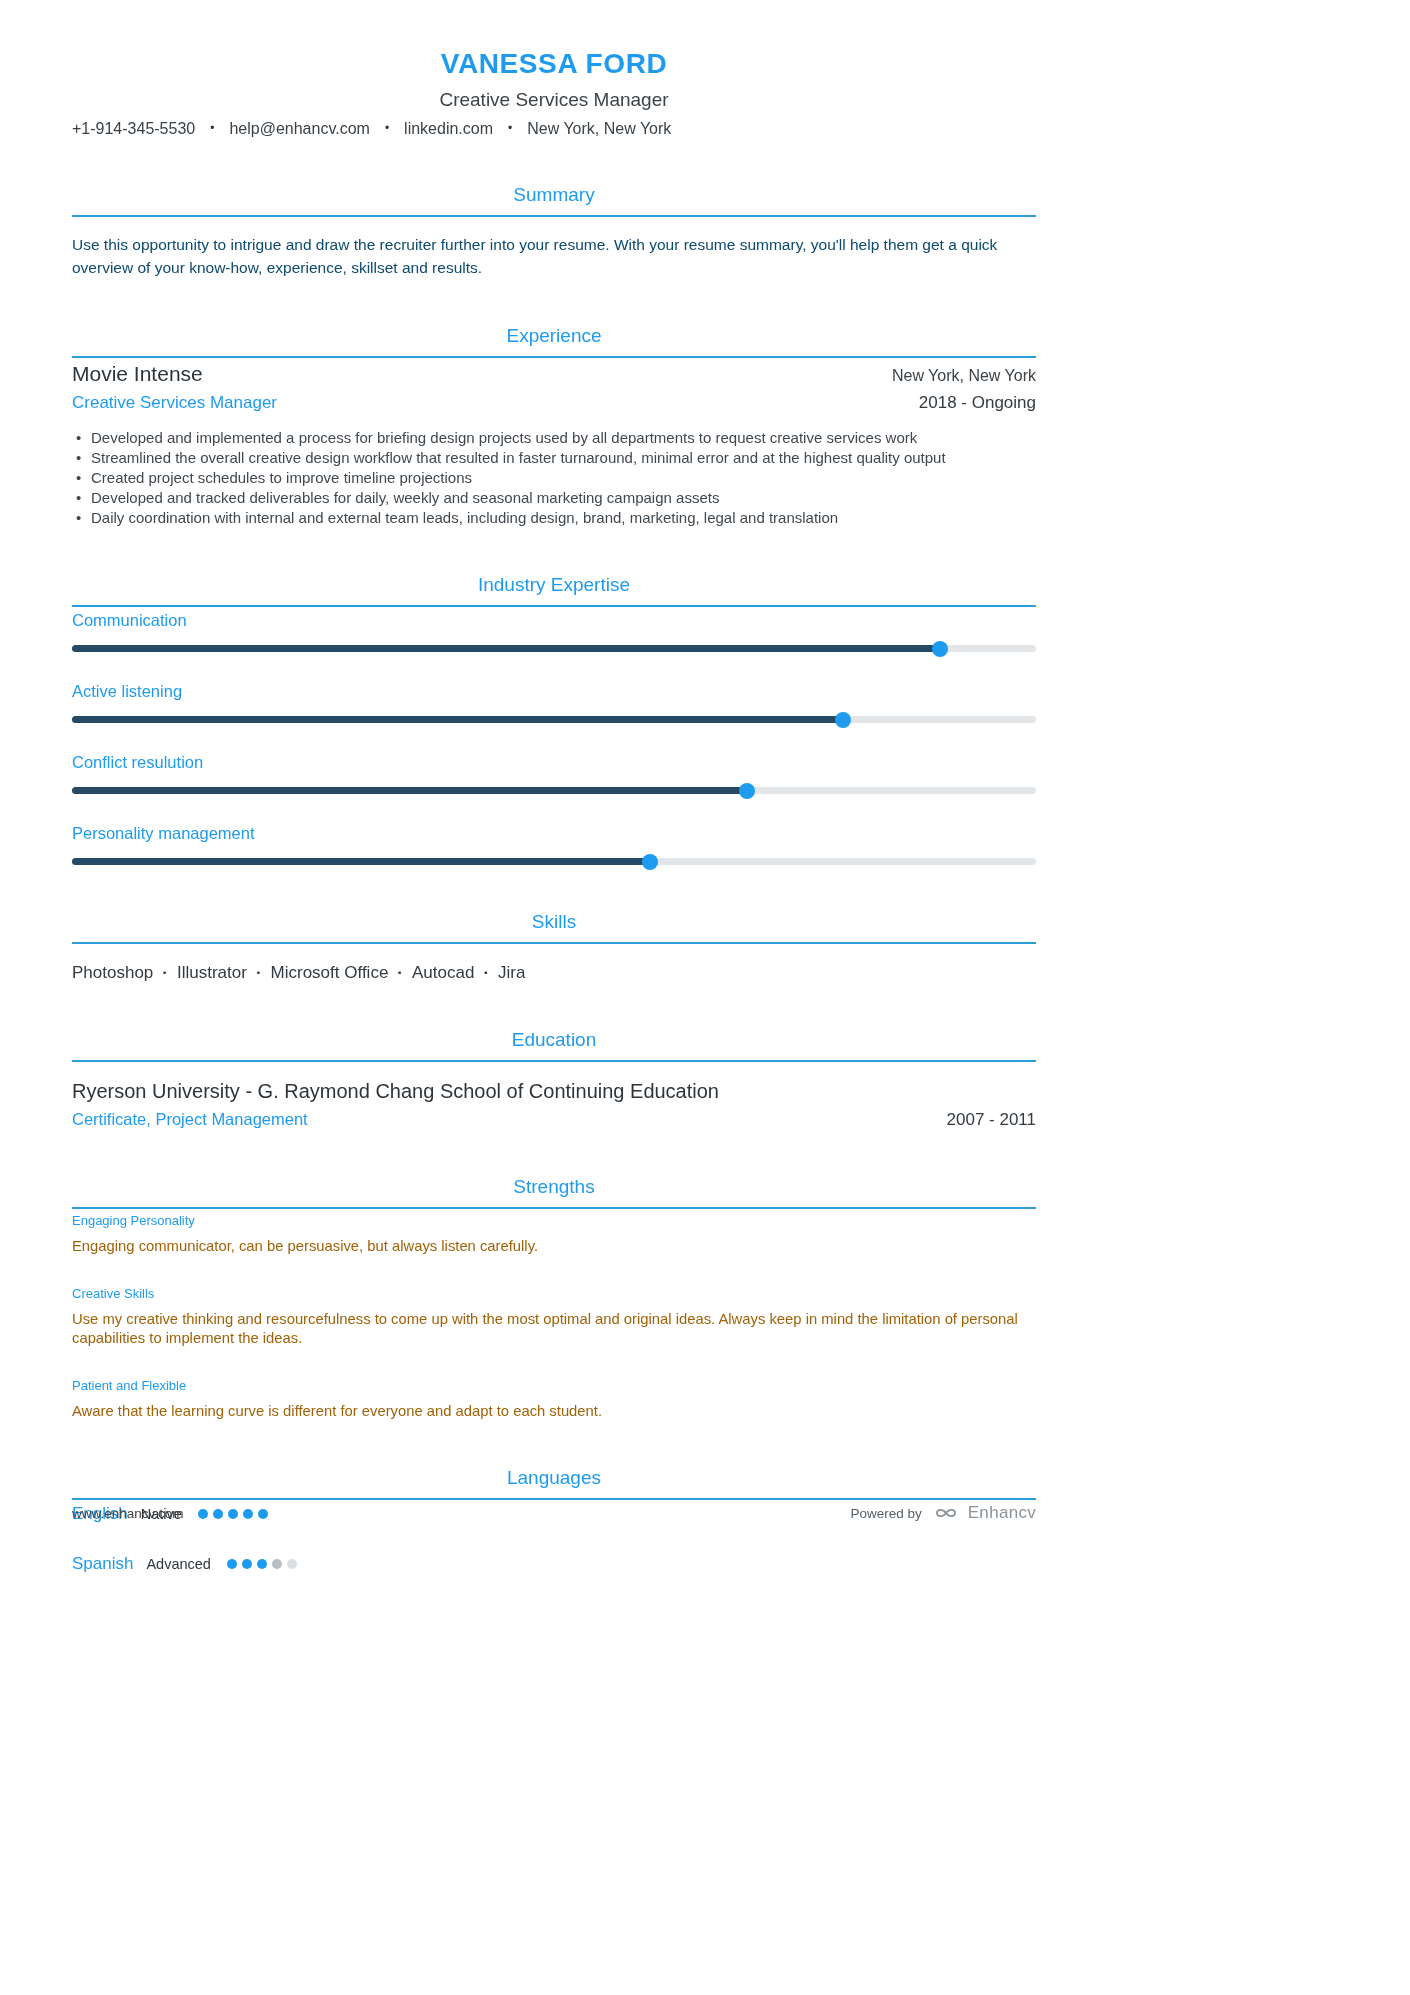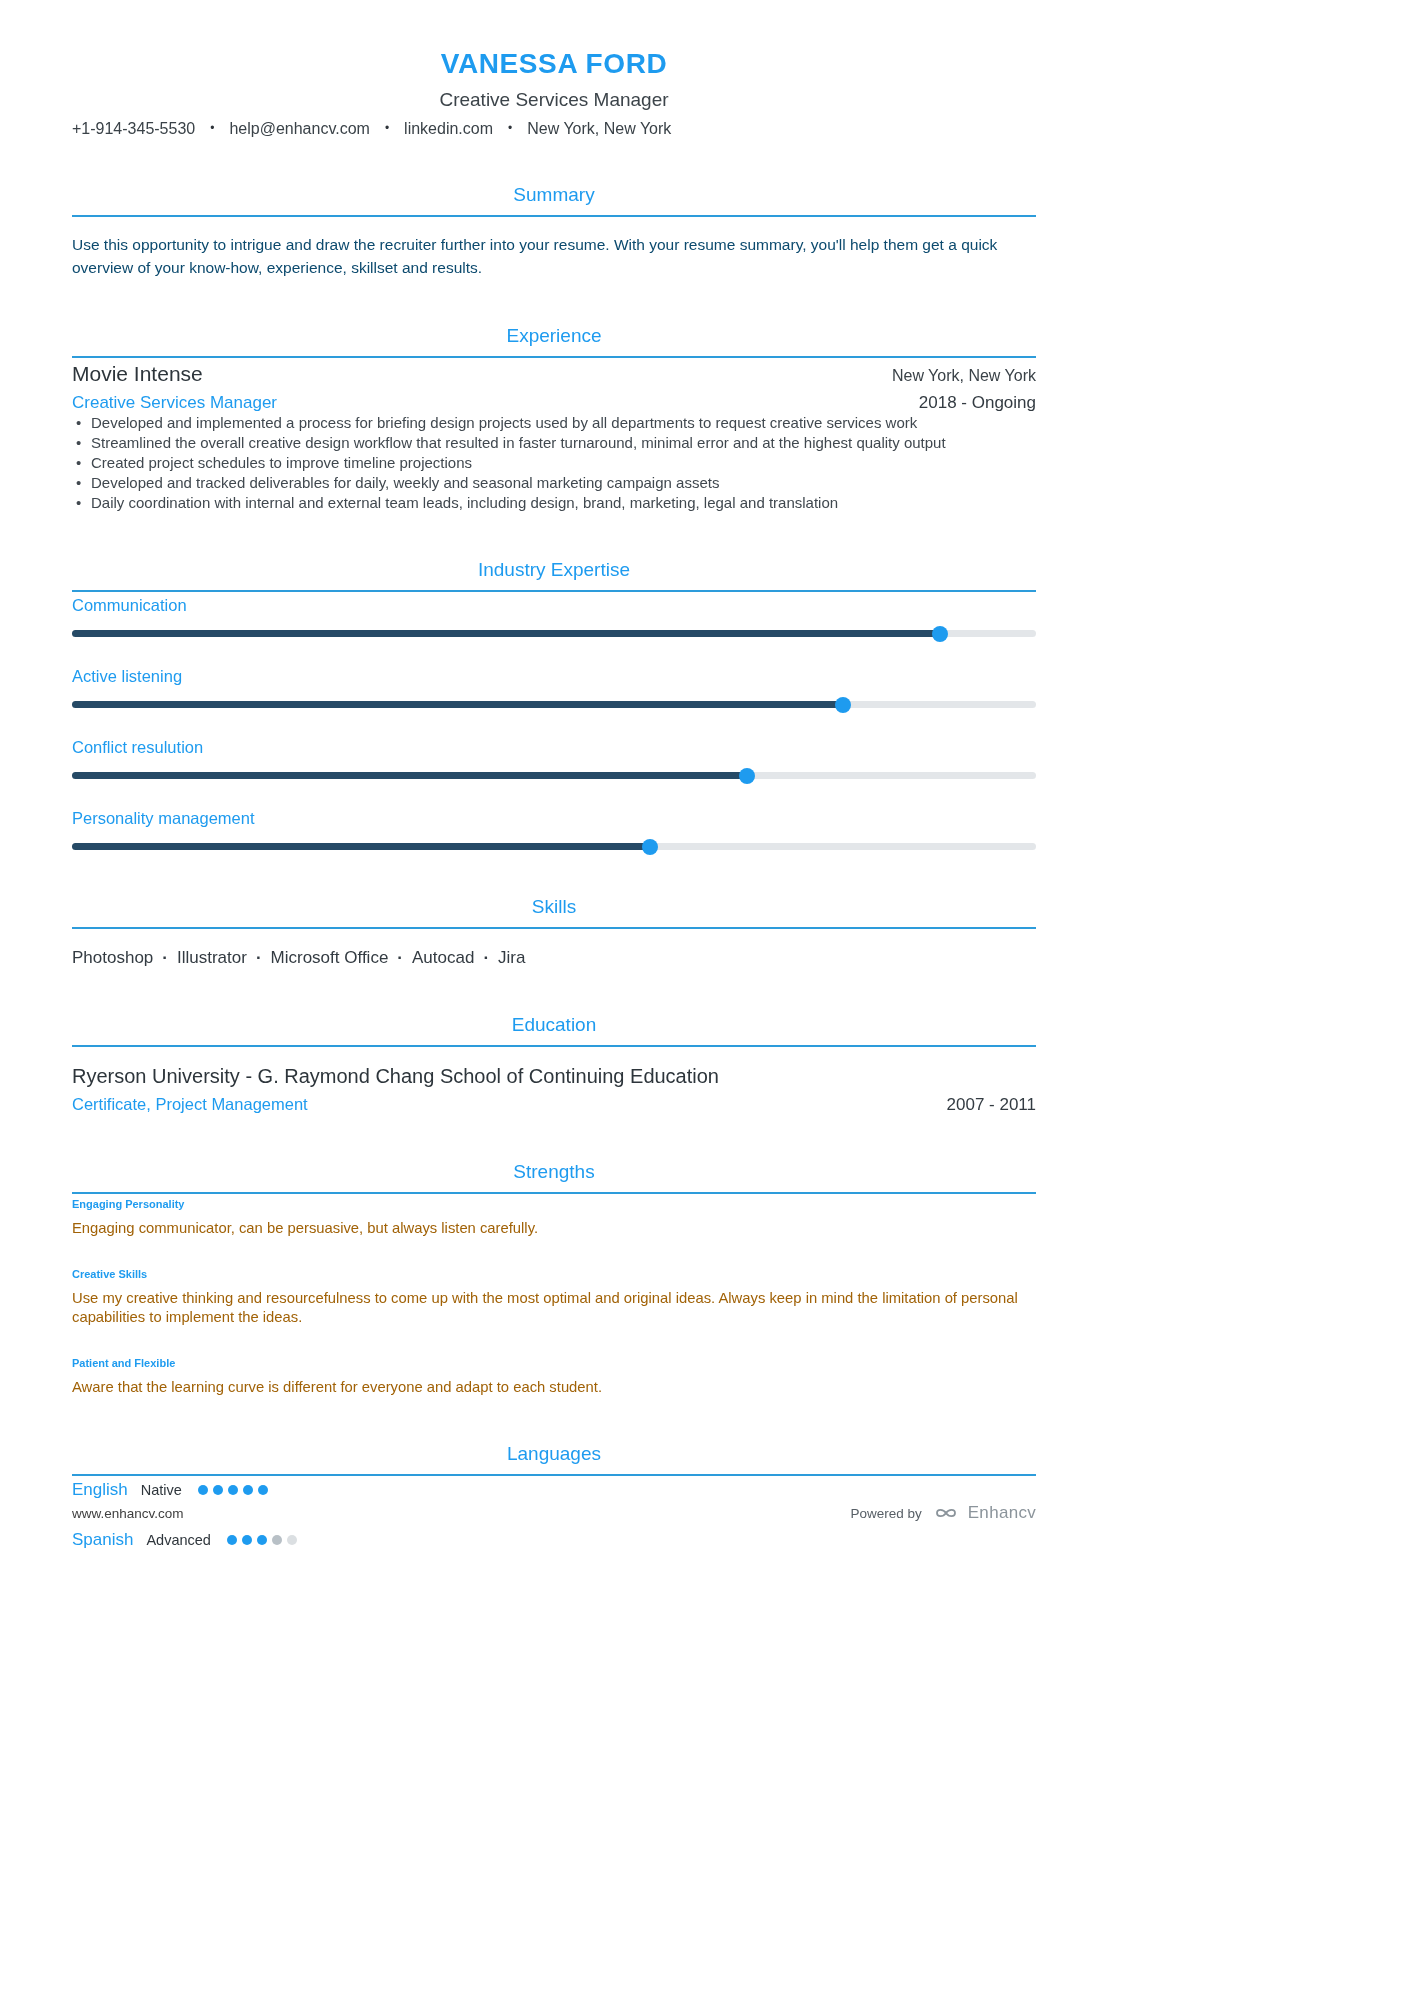--- a/index.html
+++ b/index.html
@@ -26,42 +26,42 @@
   .summary-text{margin-top:16px;font-size:15.5px;line-height:23px;color:#0c4a6e}
 
   
   .row{display:flex;justify-content:space-between;align-items:baseline}
   .company{font-size:21px;color:#2d353b;font-weight:400}
   .row.first{margin-top:4px}
   .exp-loc{font-size:16px;color:#3a4248}
   .role{font-size:17px;color:var(--accent);font-weight:400}
   .row.second{margin-top:7px}
   .dates{font-size:17px;color:#333b42}
-  .bullets{list-style:none}
+  .bullets{margin-top:15px;list-style:none}
   .bullets li{position:relative;padding-left:19px;font-size:15px;line-height:20px;color:#40484f}
   .bullets li::before{content:"•";position:absolute;left:4px;color:#40484f}
 
   
   .grid3{display:grid;grid-template-columns:repeat(1,1fr);column-gap:42px;row-gap:30px;margin-top:4px}
   .exp-label{font-size:16.5px;color:var(--accent)}
   .track{position:relative;height:7px;border-radius:4px;background:#e3e6e9;margin-top:15px;cursor:pointer}
   .fill{position:absolute;left:0;top:0;height:100%;border-radius:4px;background:var(--slider)}
   .knob{position:absolute;top:-4.5px;width:16px;height:16px;border-radius:50%;background:var(--accent)}
 
   
   .skills-line{margin-top:19px;font-size:17px;color:#333b42}
   .skill:not(:first-child)::before{content:"·";margin:0 9px;font-weight:700;color:#333b42}
 
   
   .school{font-size:20px;color:#2d353b;font-weight:400;margin-top:18px}
   .edu-row{margin-top:7px}
   .degree{font-size:16.5px;color:var(--accent)}
 
   
-  .strength-title{font-size:11px;color:var(--accent);font-weight:700}
+  .strength-title{font-size:13px;color:var(--accent);font-weight:400}
   .strength-text{margin-top:9px;font-size:14.8px;line-height:19px;color:#a16207}
 
   
   .lang{display:flex;align-items:center}
   .lang-name{font-size:17px;color:var(--accent)}
   .lang-level{font-size:14.5px;color:#2f363c;margin-left:13px}
   .dots{display:flex;align-items:center;margin-left:16px;gap:5px}
   .dot{width:10px;height:10px;border-radius:50%}
   .dot.on{background:var(--accent)}
   .dot.mid{background:#b8c0c6}

